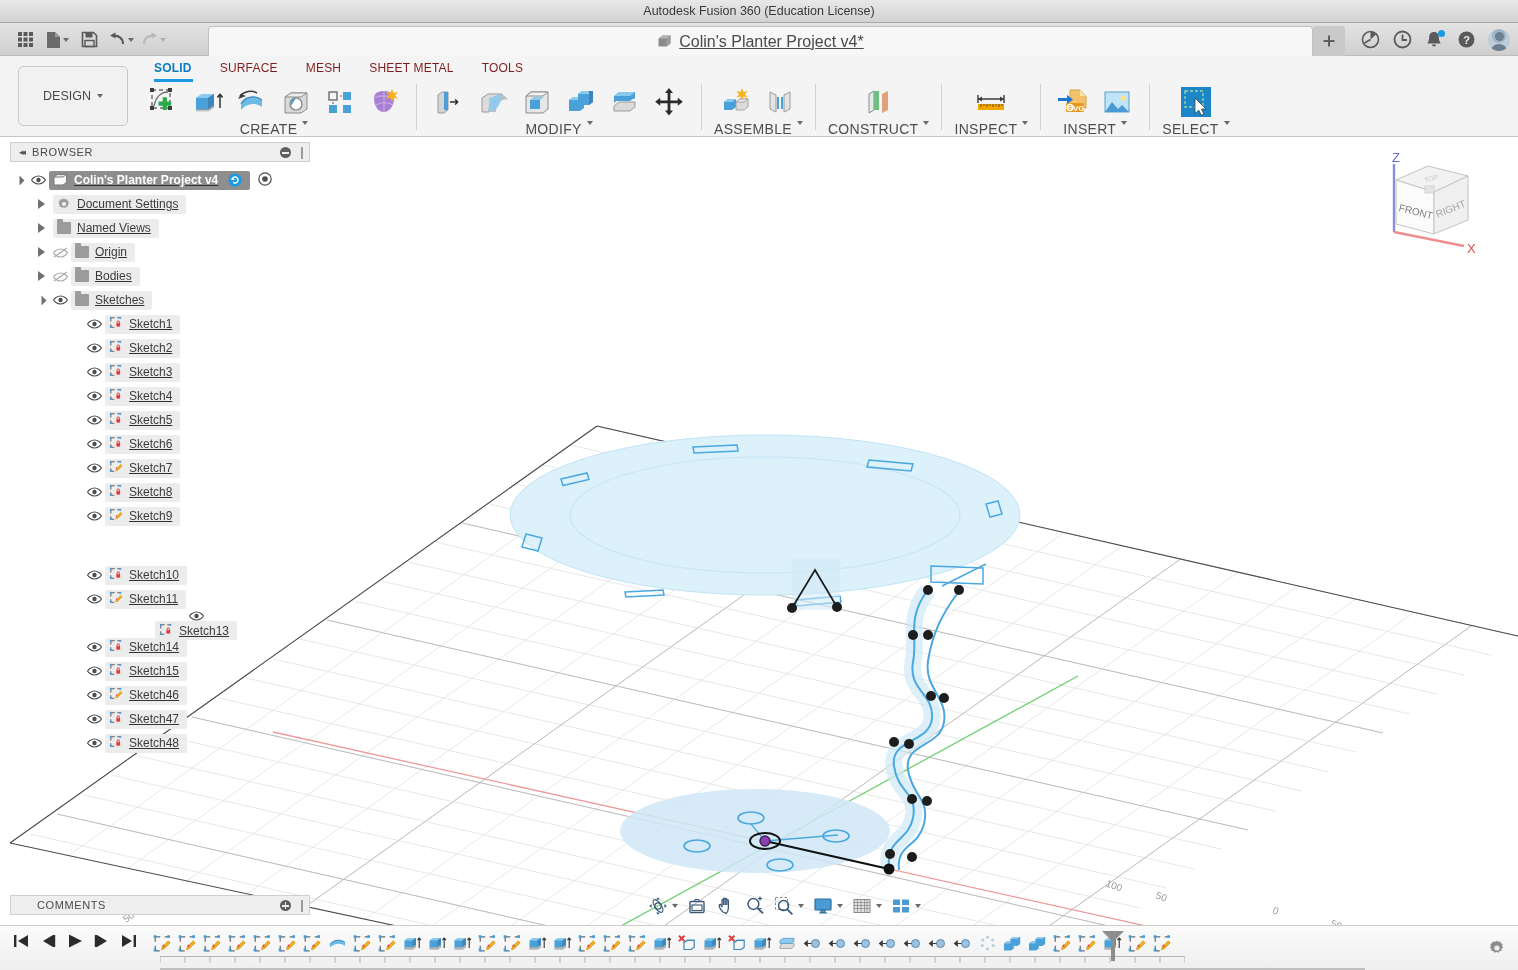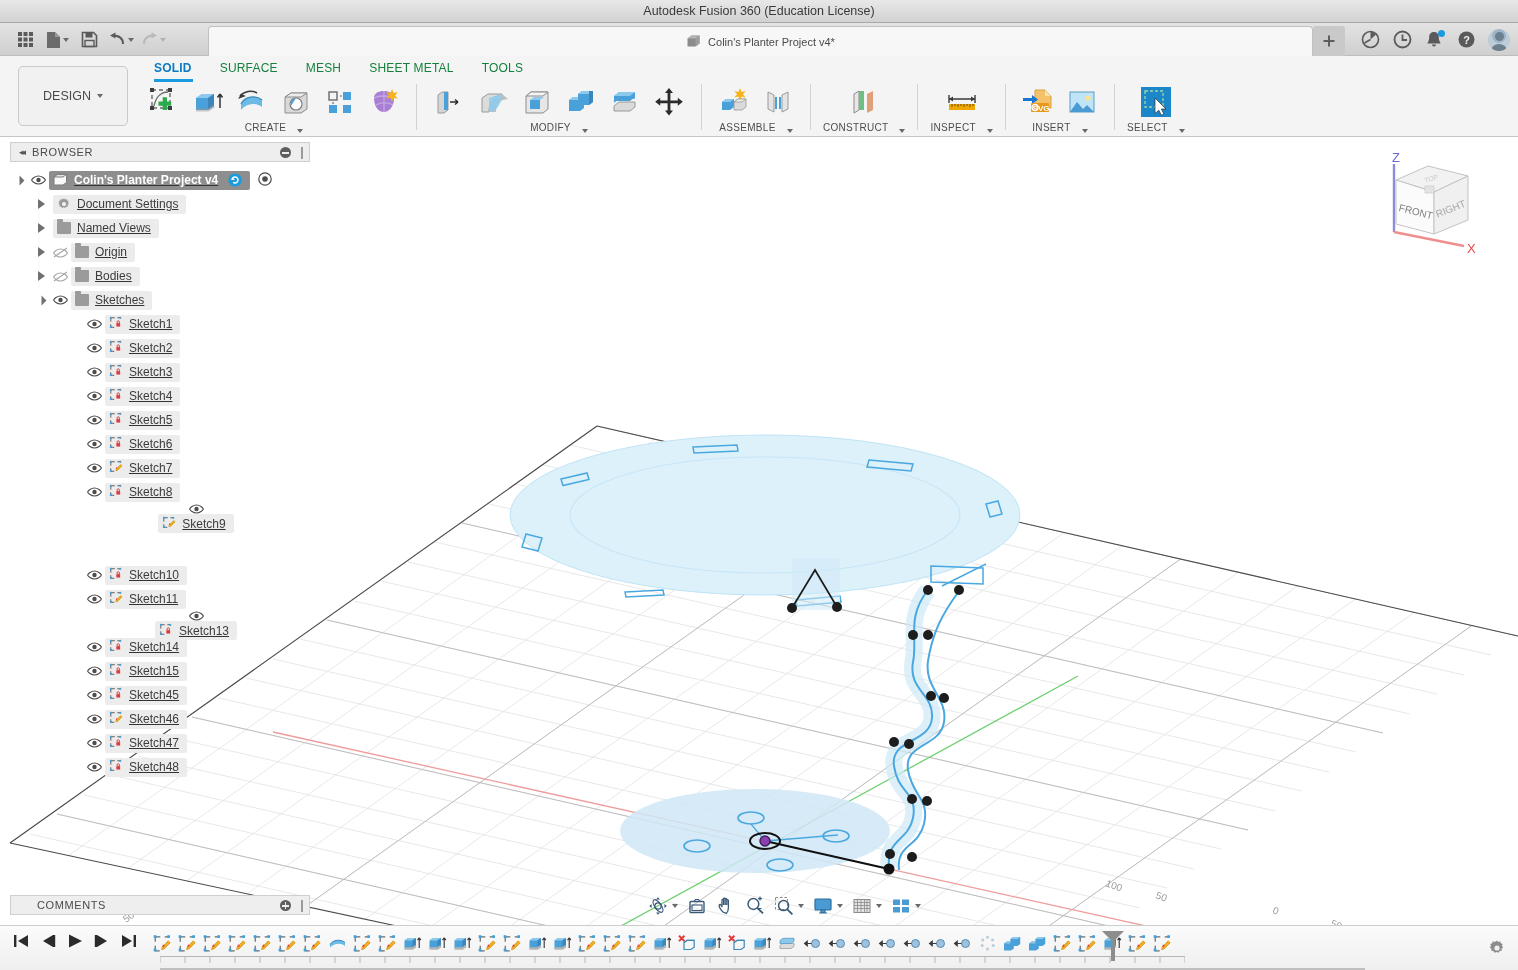--- a/index.html
+++ b/index.html
@@ -35,21 +35,21 @@
           border-top:4px solid #6a6a6a; margin-left:2px;}
   .caret.dim{ border-top-color:#b2b2b2;}
 
   
   #doctab{
     position:absolute; left:208px; top:3px; width:1105px; height:30px;
     background:#f7f7f7; border:1px solid #c0c0c0; border-bottom:none;
     border-radius:4px 4px 0 0;
     display:flex; align-items:center; justify-content:center; gap:7px;
   }
-  #doctab .label{ font-size:11px; color:#4a4a4a; }
+  #doctab .label{ font-size:16px; color:#4a4a4a;text-decoration:underline; }
   #tabclose{ position:absolute; right:10px; top:8px; width:14px; height:14px; color:#7d7d7d;
              font-size:14px; line-height:13px; text-align:center;}
   #newtab{ position:absolute; left:1313px; top:3px; width:32px; height:30px;
            background:#c9c9c9; border-radius:3px 3px 0 0;
            display:flex;align-items:center;justify-content:center;}
   #rightIcons{ position:absolute; right:8px; top:0; height:33px; display:flex; align-items:center; gap:12px;}
   .rIcon{ width:20px; height:20px; display:flex;align-items:center;justify-content:center;}
   #avatar{ width:22px;height:22px;border-radius:50%;
            background:radial-gradient(circle at 50% 32%, #9fb4c6 0 36%, #bcccd8 37% 100%);
            overflow:hidden; position:relative;}
@@ -64,28 +64,28 @@
     background:#f4f4f4; border-bottom:1px solid #c6c6c6;
   }
   #designbtn{
     position:absolute; left:18px; top:10px; width:110px; height:60px;
     background:#f1f1f1; border:1px solid #c9c9c9; border-radius:5px;
     display:flex; align-items:center; justify-content:center; gap:4px;
     font-size:12.5px; color:#4a4a4a;
   }
   #tabs{ position:absolute; left:140px; top:1px; height:22px; display:flex; gap:0px; }
   .rtab{ height:22px; padding:0 14px; display:flex;align-items:center;
-         font-size:12px; color:#15803d; letter-spacing:.2px;}
+         font-size:12px; color:#7f1d1d; letter-spacing:.2px;}
   .rtab.active{ color:#0a7bc4; font-weight:bold; }
   #tabunderline{ position:absolute; left:154px; top:23px; width:39px; height:3px; background:#1b9ae0;}
 
   #groups{ position:absolute; left:138px; top:26px; height:55px; display:flex; align-items:flex-start;}
   .grp{ height:55px; display:flex; flex-direction:column; align-items:center; position:relative; padding:0 6px;}
   .grpicons{ height:40px; display:flex; align-items:center; gap:4px;}
-  .grplabel{ font-size:10px; color:#4d4d4d; display:flex;align-items:flex-end;gap:9px; letter-spacing:.3px;}
+  .grplabel{ font-size:14px; color:#4d4d4d; display:flex;align-items:flex-start;gap:3px; letter-spacing:.3px;}
   .sep{ width:1px; height:46px; background:#d2d2d2; margin:2px 6px 0 6px;}
   .tool{ width:40px; height:38px; display:flex;align-items:center;justify-content:center; border-radius:3px;}
   #browserhdr{
     position:absolute; left:10px; top:142px; width:300px; height:20px;
     background:#eeeeee; border:1px solid #cfcfcf;
     display:flex; align-items:center; gap:8px; padding-left:8px;
     font-size:11px; color:#4a4a4a; letter-spacing:.6px;
   }
   #browserhdr .collapse{ color:#555; font-size:9px; letter-spacing:-2px;}
   #browserhdr .minus{ position:absolute; right:18px; top:4px; width:11px;height:11px;border-radius:50%;
@@ -936,21 +936,21 @@
               <path d="M2.5 2 h4 M9.5 2 h4 M2 2.5 v4 M2 9.5 v3.5 h4" fill="none" stroke="#5a5a5a" stroke-width="1.1"></path>
               <rect x="1" y="1" width="2.2" height="2.2" fill="#3b9fe0"></rect>
               <rect x="11.8" y="1" width="2.2" height="2.2" fill="#3b9fe0"></rect>
               <rect x="1" y="11.6" width="2.2" height="2.2" fill="#3b9fe0"></rect>
               <path d="M8.4 8.2 h4.4 v4 h-4.4 z" fill="#e03b3b"></path>
               <path d="M9.3 8.2 v-1.4 a1.3 1.3 0 0 1 2.6 0 v1.4" fill="none" stroke="#e03b3b" stroke-width="1.1"></path>
             </svg></span>
           <span class="nm">Sketch8</span>
         </span>
       </div>
-      <div class="node" style="padding-left: 72px; flex-direction: column;">
+      <div class="node" style="padding-left: 72px;">
         <span class="eye">
           <svg width="15" height="10" viewBox="0 0 15 10">
             <path d="M7.5 1 C11 1 13.7 3.6 14.4 5 C13.7 6.4 11 9 7.5 9 C4 9 1.3 6.4 .6 5 C1.3 3.6 4 1 7.5 1 Z" fill="none" stroke="#4d4d4d" stroke-width="1.1"></path>
             <circle cx="7.5" cy="5" r="2.2" fill="#4d4d4d"></circle>
           </svg>
         </span>
         <span class="rowbg">
           <span><svg class="sketchicon" viewBox="0 0 16 15">
               <path d="M2.5 2 h4 M9.5 2 h4 M2 2.5 v4 M2 9.5 v3.5 h4" fill="none" stroke="#5a5a5a" stroke-width="1.1"></path>
               <rect x="1" y="1" width="2.2" height="2.2" fill="#3b9fe0"></rect>
@@ -1048,39 +1048,20 @@
         <span class="rowbg">
           <span><svg class="sketchicon" viewBox="0 0 16 15">
               <path d="M2.5 2 h4 M9.5 2 h4 M2 2.5 v4 M2 9.5 v3.5 h4" fill="none" stroke="#5a5a5a" stroke-width="1.1"></path>
               <rect x="1" y="1" width="2.2" height="2.2" fill="#3b9fe0"></rect>
               <rect x="11.8" y="1" width="2.2" height="2.2" fill="#3b9fe0"></rect>
               <rect x="1" y="11.6" width="2.2" height="2.2" fill="#3b9fe0"></rect>
               <path d="M8.4 8.2 h4.4 v4 h-4.4 z" fill="#e03b3b"></path>
               <path d="M9.3 8.2 v-1.4 a1.3 1.3 0 0 1 2.6 0 v1.4" fill="none" stroke="#e03b3b" stroke-width="1.1"></path>
             </svg></span>
           <span class="nm">Sketch15</span>
-        </span>
-      </div>
-      <div class="node" style="padding-left: 72px;">
-        <span class="eye">
-          <svg width="15" height="10" viewBox="0 0 15 10">
-            <path d="M7.5 1 C11 1 13.7 3.6 14.4 5 C13.7 6.4 11 9 7.5 9 C4 9 1.3 6.4 .6 5 C1.3 3.6 4 1 7.5 1 Z" fill="none" stroke="#4d4d4d" stroke-width="1.1"></path>
-            <circle cx="7.5" cy="5" r="2.2" fill="#4d4d4d"></circle>
-          </svg>
-        </span>
-        <span class="rowbg">
-          <span><svg class="sketchicon" viewBox="0 0 16 15">
-              <path d="M2.5 2 h4 M9.5 2 h4 M2 2.5 v4 M2 9.5 v3.5 h4" fill="none" stroke="#5a5a5a" stroke-width="1.1"></path>
-              <rect x="1" y="1" width="2.2" height="2.2" fill="#3b9fe0"></rect>
-              <rect x="11.8" y="1" width="2.2" height="2.2" fill="#3b9fe0"></rect>
-              <rect x="1" y="11.6" width="2.2" height="2.2" fill="#3b9fe0"></rect>
-              <path d="M8.4 8.2 h4.4 v4 h-4.4 z" fill="#e03b3b"></path>
-              <path d="M9.3 8.2 v-1.4 a1.3 1.3 0 0 1 2.6 0 v1.4" fill="none" stroke="#e03b3b" stroke-width="1.1"></path>
-            </svg></span>
-          <span class="nm">Sketch45</span>
         </span>
       </div>
       <div class="node" style="padding-left: 72px;">
         <span class="eye">
           <svg width="15" height="10" viewBox="0 0 15 10">
             <path d="M7.5 1 C11 1 13.7 3.6 14.4 5 C13.7 6.4 11 9 7.5 9 C4 9 1.3 6.4 .6 5 C1.3 3.6 4 1 7.5 1 Z" fill="none" stroke="#4d4d4d" stroke-width="1.1"></path>
             <circle cx="7.5" cy="5" r="2.2" fill="#4d4d4d"></circle>
           </svg>
         </span>
         <span class="rowbg">

